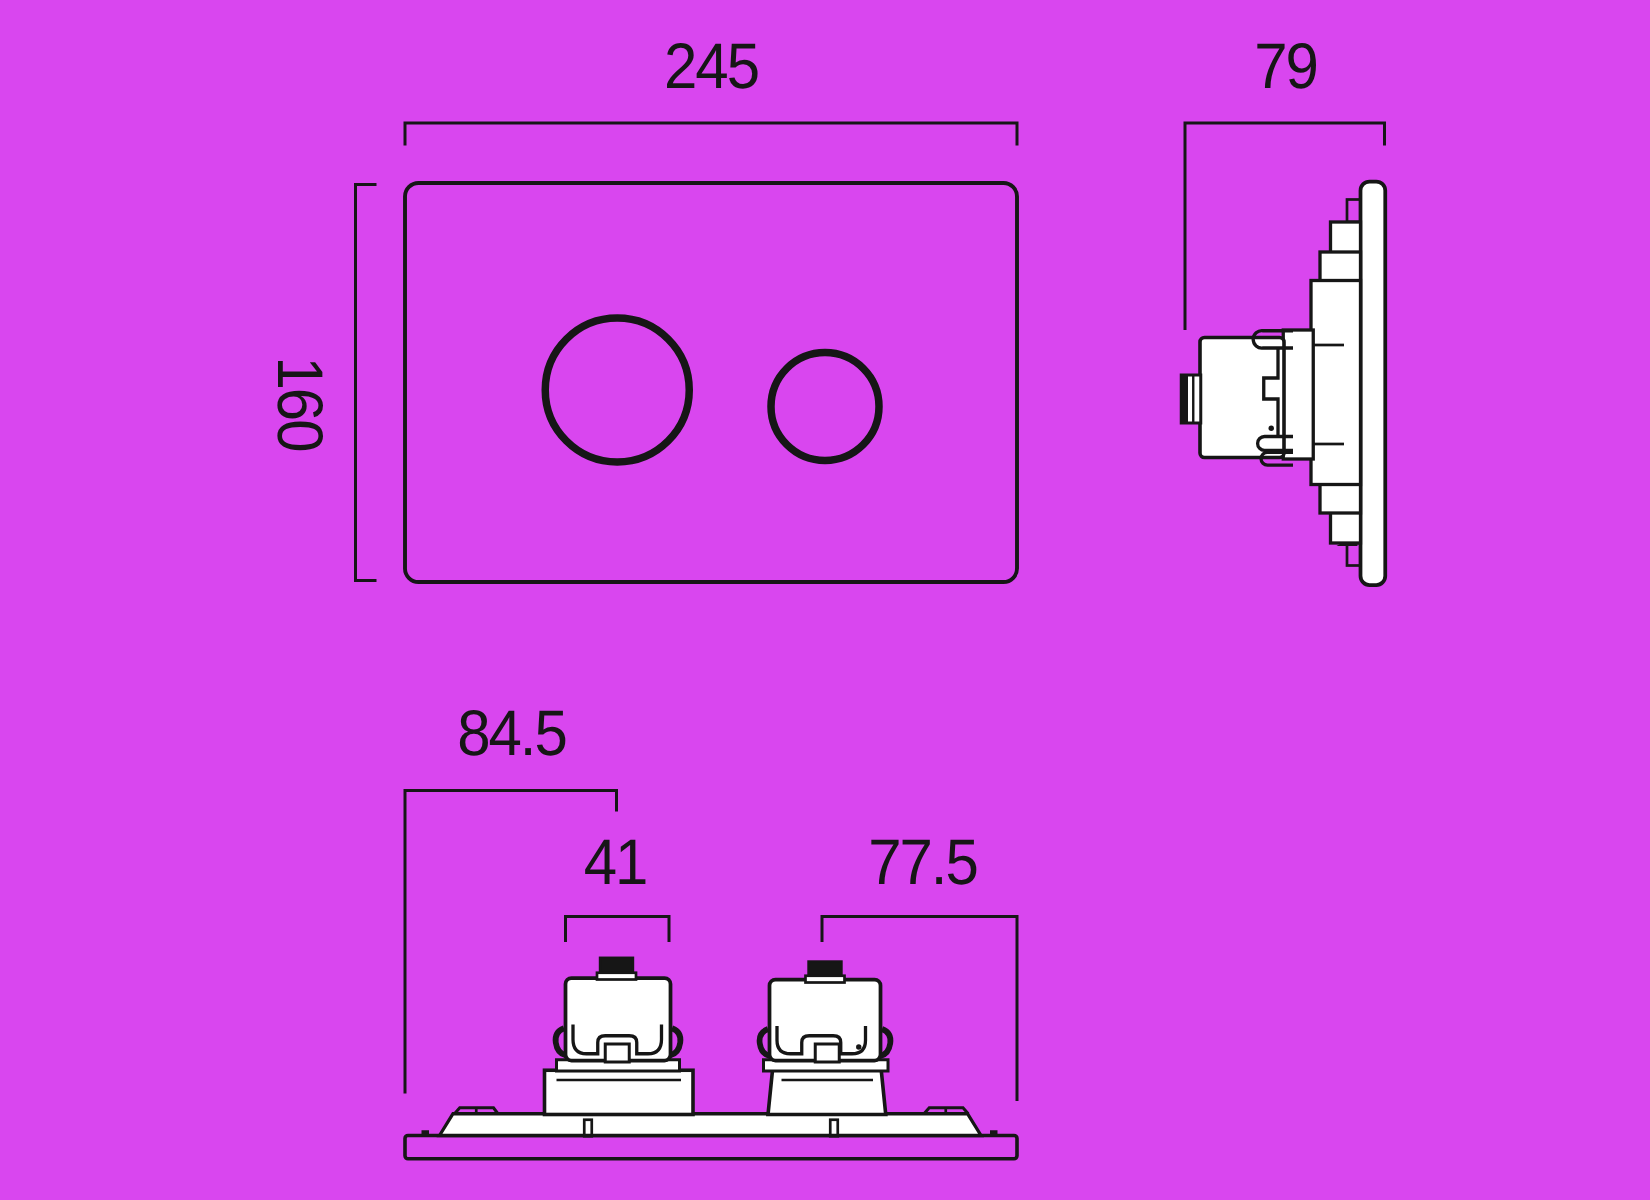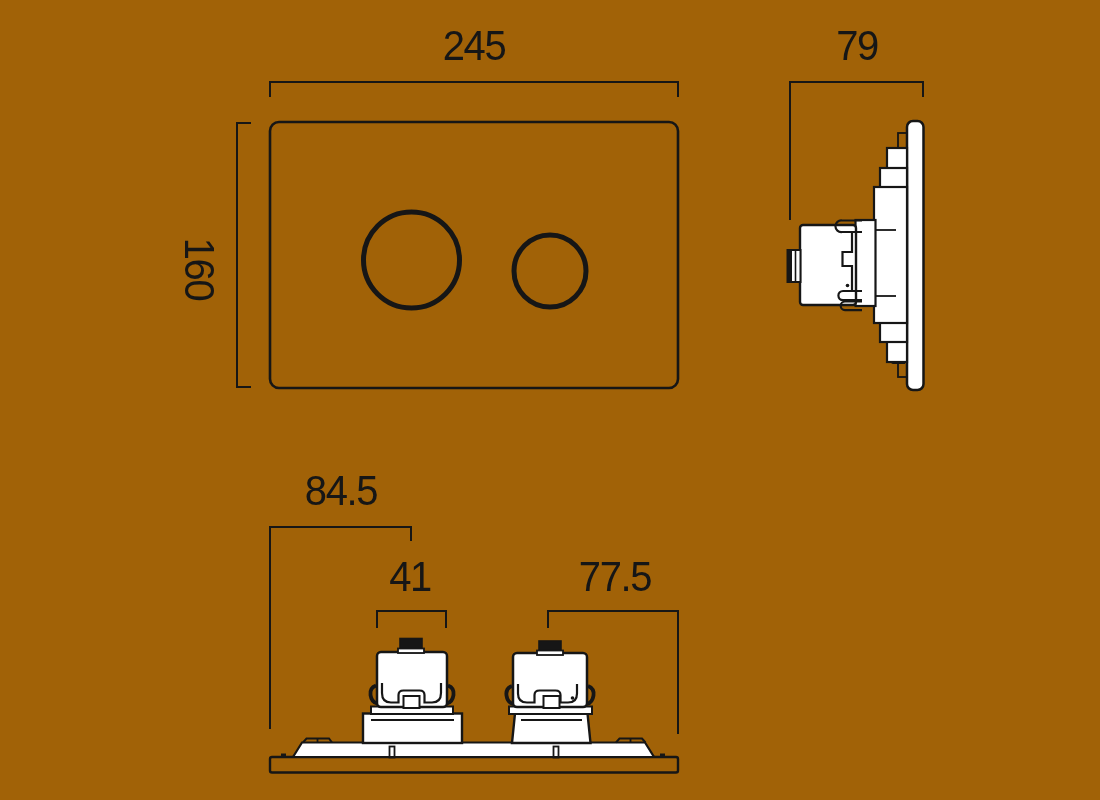--- a/index.html
+++ b/index.html
@@ -4,21 +4,21 @@
 <style>
   html, body {
     margin: 0;
     padding: 0;
     background: #ffffff;
   }
   #canvas {
     position: relative;
     width: 1100px;
     height: 800px;
-    background: #a16207;
+    background: #d946ef;
     overflow: hidden;
     font-family: "Liberation Sans", sans-serif;
   }
   #linework {
     position: absolute;
     left: 0;
     top: 0;
   }
   .dim-label {
     position: absolute;

